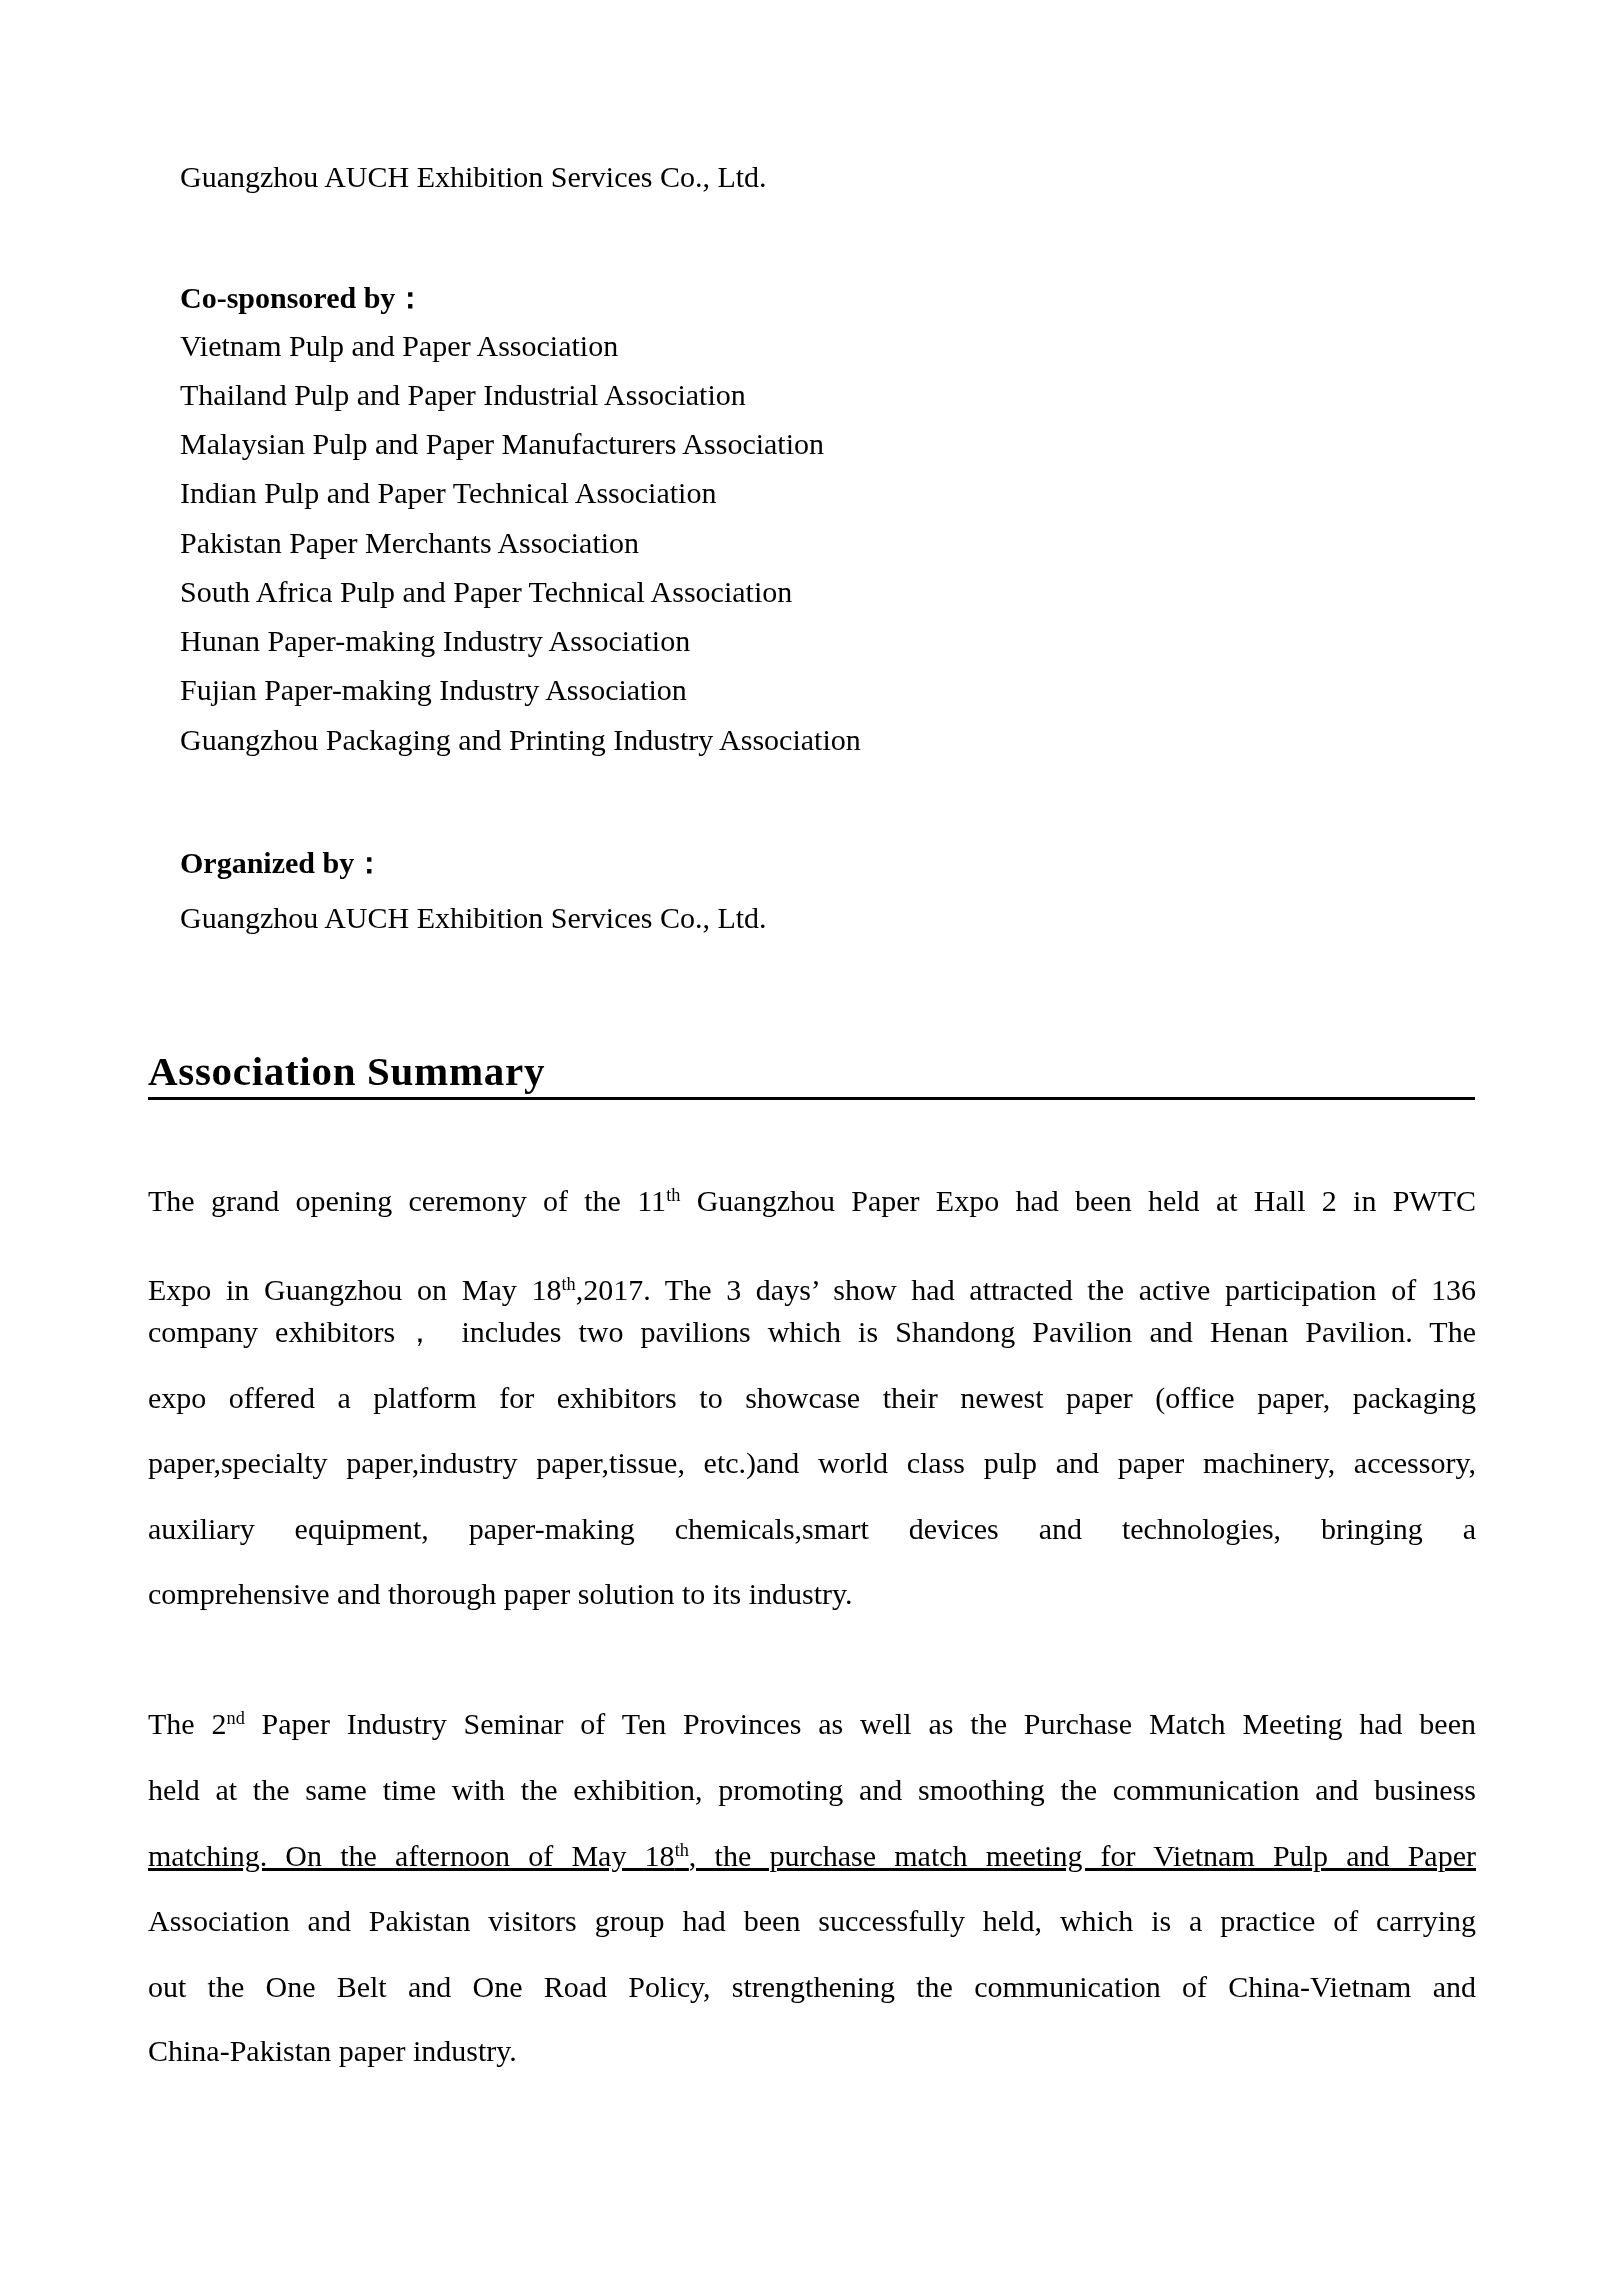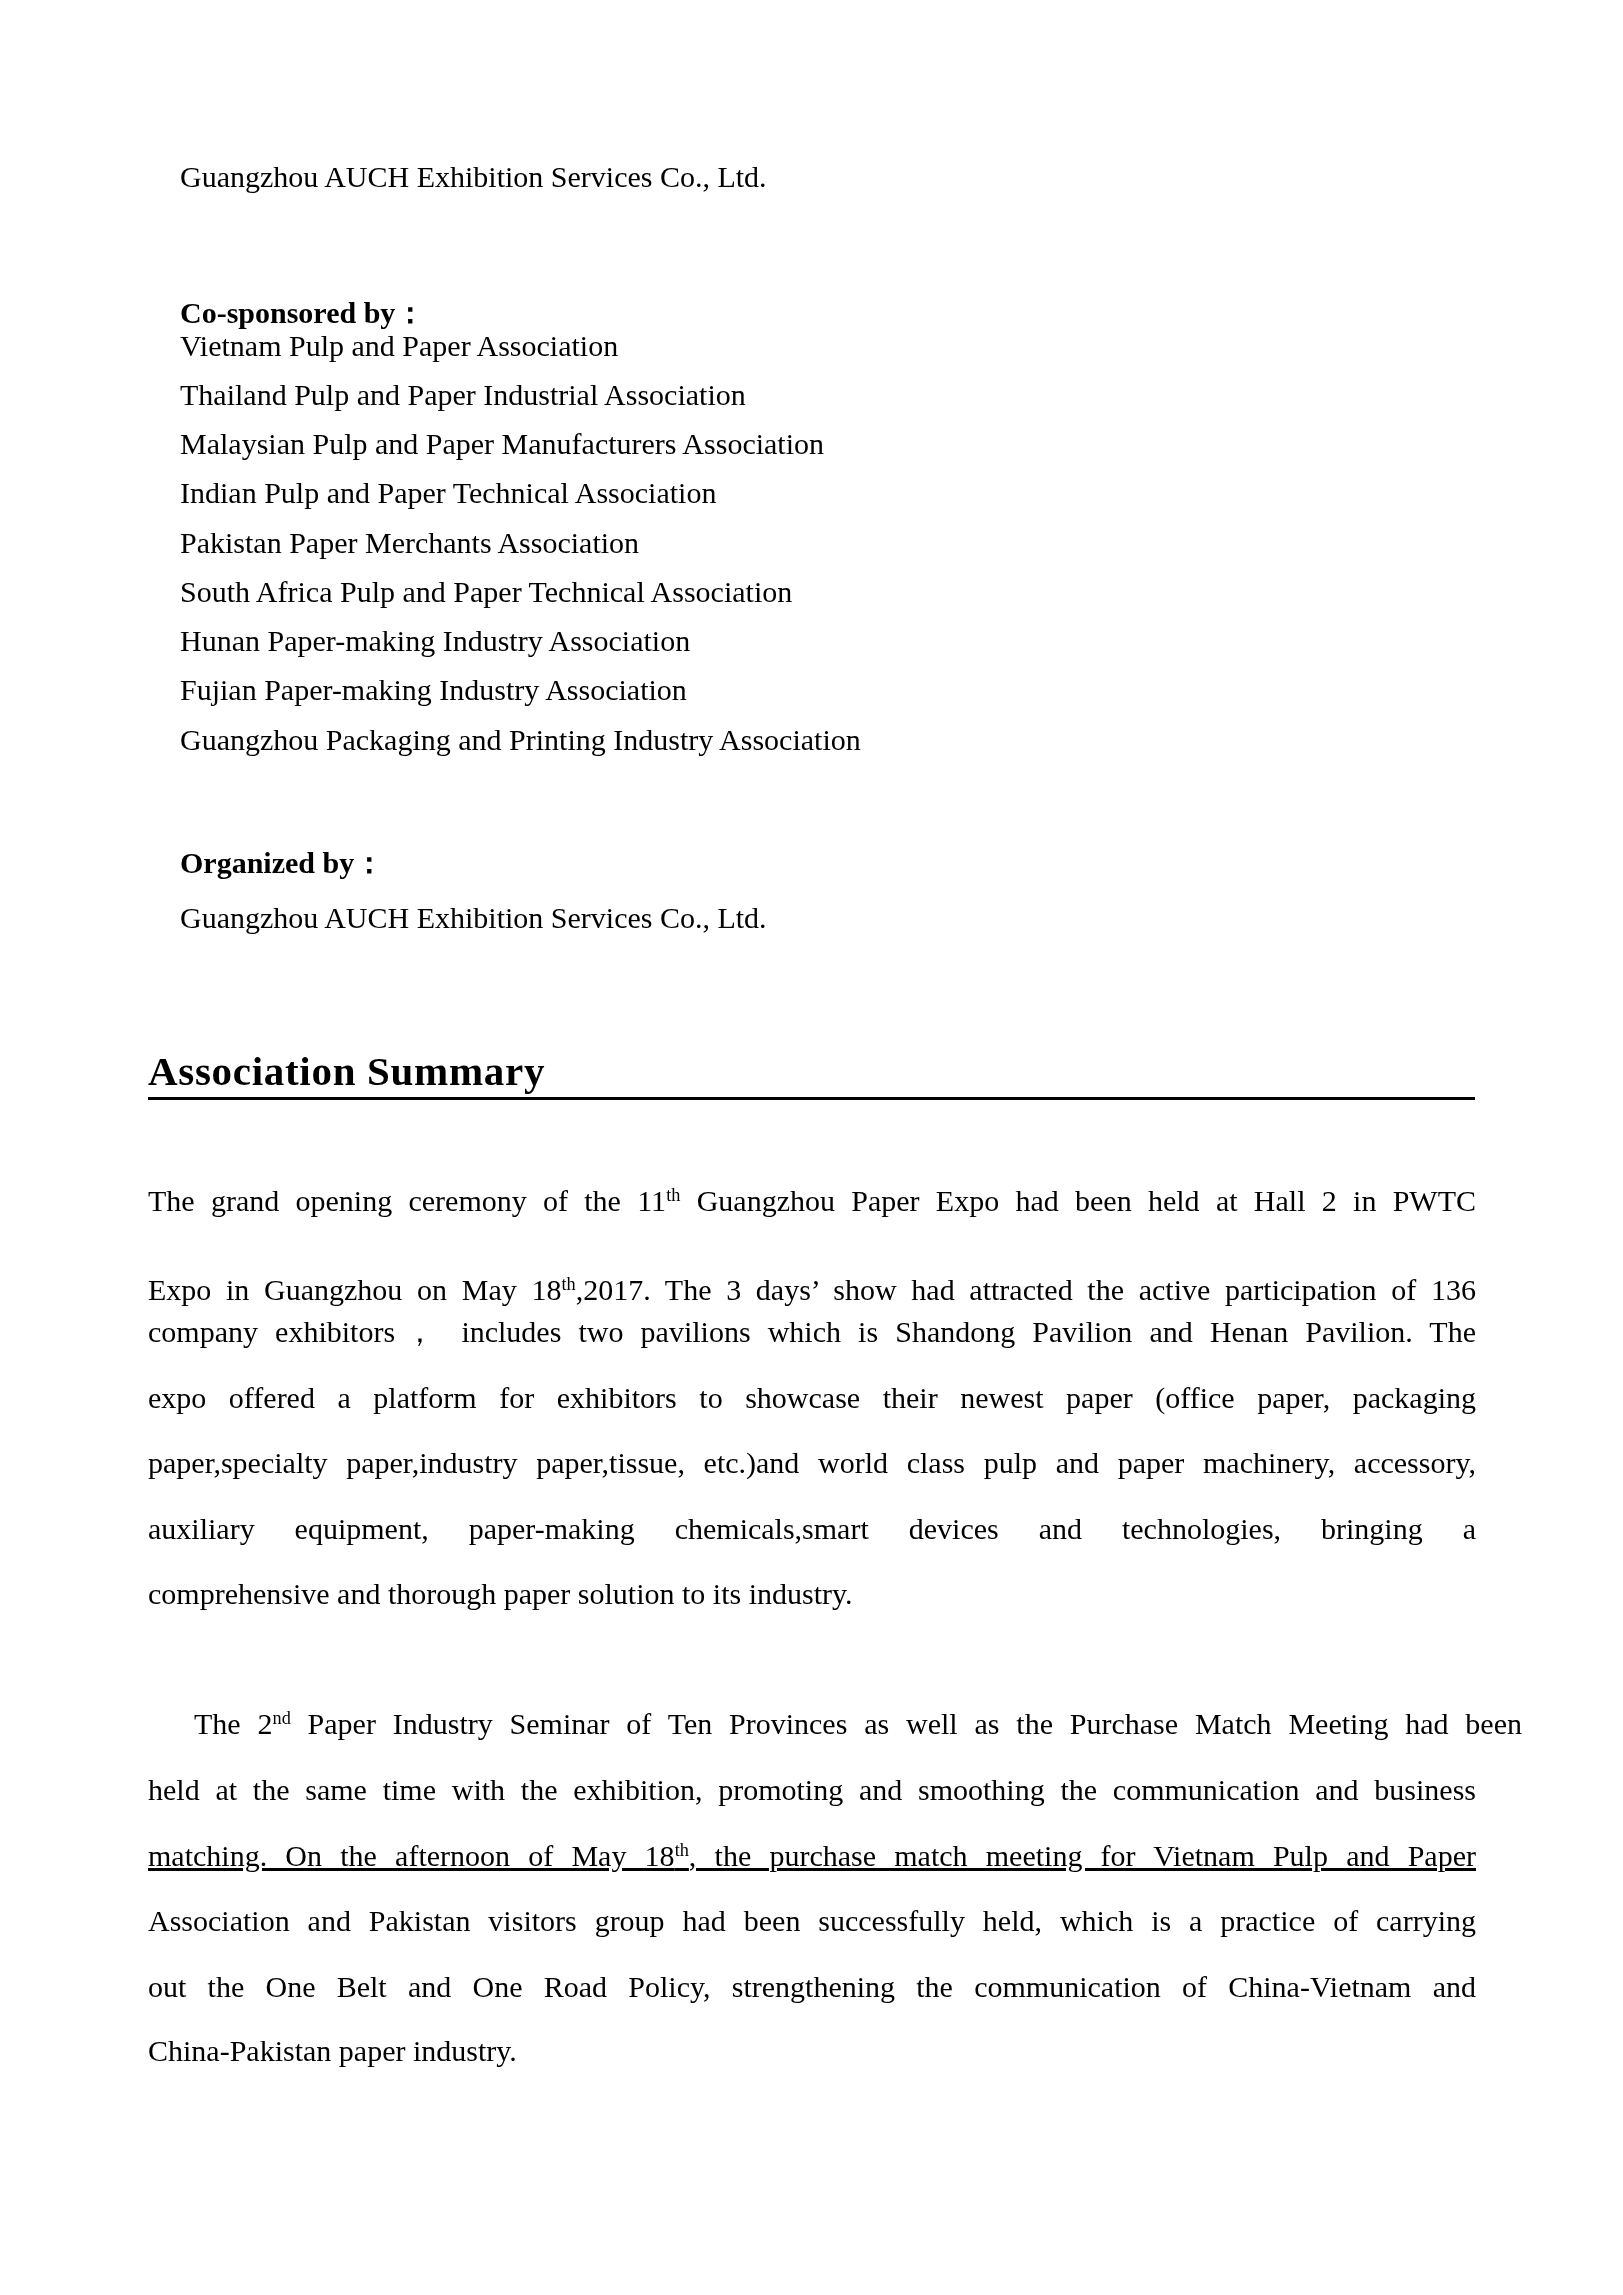--- a/index.html
+++ b/index.html
@@ -14,21 +14,21 @@
   .jl.last { text-align-last: left; }
   sup { font-size: 18.3px; vertical-align: 10.5px; line-height: 0; }
 </style>
 </head>
 <body>
 
 <div>
 
   <div class="ln" style="top:158px">Guangzhou AUCH Exhibition Services Co., Ltd.</div>
 
-  <div class="ln bold" style="top:294px">Co-sponsored by：</div>
+  <div class="ln bold" style="top:279px">Co-sponsored by：</div>
   <div>
     <div class="ln" style="top:327px">Vietnam Pulp and Paper Association</div>
     <div class="ln" style="top:376px">Thailand Pulp and Paper Industrial Association</div>
     <div class="ln" style="top:425px">Malaysian Pulp and Paper Manufacturers Association</div>
     <div class="ln" style="top:474px">Indian Pulp and Paper Technical Association</div>
     <div class="ln" style="top:524px">Pakistan Paper Merchants Association</div>
     <div class="ln" style="top:573px">South Africa Pulp and Paper Technical Association</div>
     <div class="ln" style="top:622px">Hunan Paper-making Industry Association</div>
     <div class="ln" style="top:671px">Fujian Paper-making Industry Association</div>
     <div class="ln" style="top:721px">Guangzhou Packaging and Printing Industry Association</div>
@@ -44,21 +44,21 @@
     <div class="jl" style="top: 1182px; white-space: nowrap;"><span>The grand opening ceremony of the 11</span><sup>th</sup><span> Guangzhou Paper Expo had been held at Hall 2 in PWTC</span></div>
     <div class="jl" style="top: 1247px; white-space: nowrap; word-spacing: 0px; margin-top: 24px;"><span>Expo in Guangzhou on May 18</span><sup>th</sup><span>,2017. The 3 days’ show had attracted the active participation of 136</span></div>
     <div class="jl" style="top: 1313px; white-space: nowrap;">company exhibitors， includes two pavilions which is Shandong Pavilion and Henan Pavilion. The</div>
     <div class="jl" style="top: 1379px; white-space: nowrap;">expo offered a platform for exhibitors to showcase their newest paper (office paper, packaging</div>
     <div class="jl" style="top: 1444px; white-space: nowrap;">paper,specialty paper,industry paper,tissue, etc.)and world class pulp and paper machinery, accessory,</div>
     <div class="jl" style="top: 1510px; white-space: nowrap;">auxiliary equipment, paper-making chemicals,smart devices and technologies, bringing a</div>
     <div class="jl last" style="top:1575px">comprehensive and thorough paper solution to its industry.</div>
   </div>
 
   <div>
-    <div class="jl" style="top: 1705px; white-space: nowrap; margin-left: 46px;"><span>The 2</span><sup>nd</sup><span> Paper Industry Seminar of Ten Provinces as well as the Purchase Match Meeting had been</span></div>
+    <div class="jl" style="top: 1705px; white-space: nowrap;"><span>The 2</span><sup>nd</sup><span> Paper Industry Seminar of Ten Provinces as well as the Purchase Match Meeting had been</span></div>
     <div class="jl" style="top: 1771px; white-space: nowrap;">held at the same time with the exhibition, promoting and smoothing the communication and business</div>
     <div class="jl" style="top: 1837px; white-space: nowrap; word-spacing: 0px; text-decoration: underline;"><span>matching. On the afternoon of May 18</span><sup>th</sup><span>, the purchase match meeting for Vietnam Pulp and Paper</span></div>
     <div class="jl" style="top: 1902px; white-space: nowrap;">Association and Pakistan visitors group had been successfully held, which is a practice of carrying</div>
     <div class="jl" style="top: 1968px; white-space: nowrap;">out the One Belt and One Road Policy, strengthening the communication of China-Vietnam and</div>
     <div class="jl last" style="top:2032px">China-Pakistan paper industry.</div>
   </div>
 
 </div>
 
 

